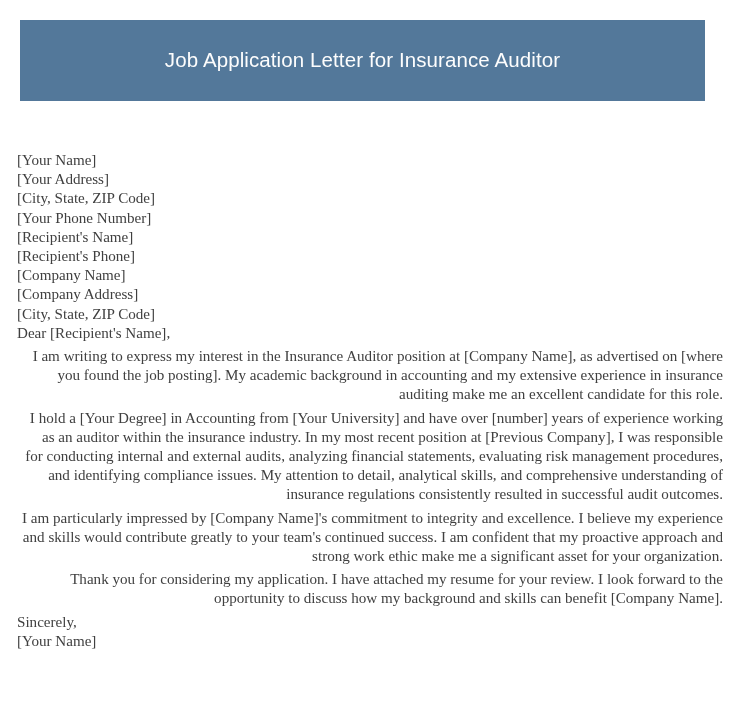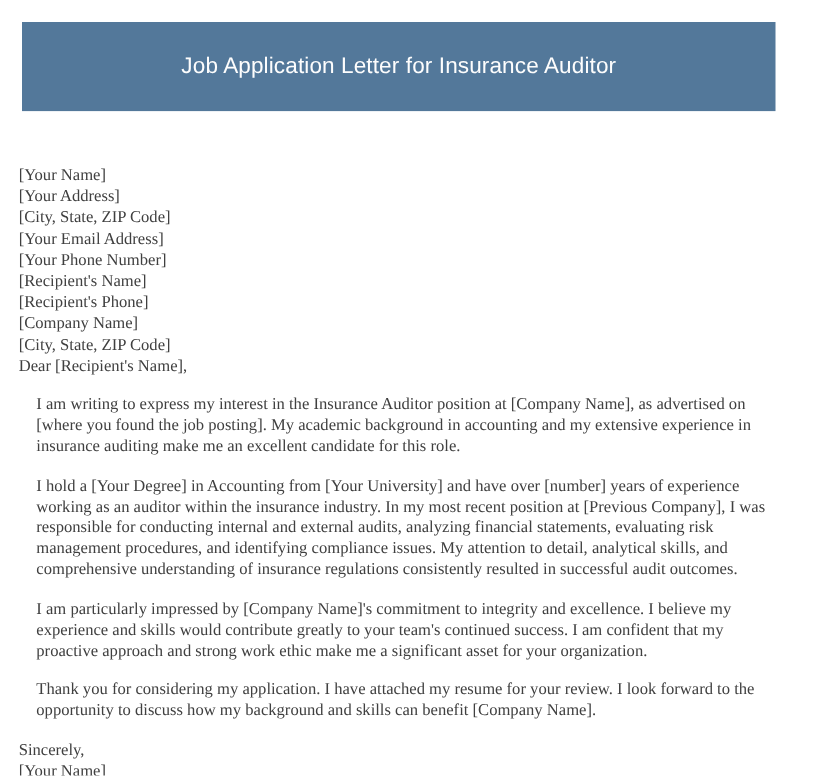--- a/index.html
+++ b/index.html
@@ -58,22 +58,22 @@
     font-family: Liberation Serif, serif;
   }
 
   .addr-line {
     display: block;
     white-space: pre;
   }
 
   .para {
     display: block;
-    text-align: left;
-    margin: 16px;
+    text-align: right;
+    margin: 4px;
   }
 
   .closing-line {
     display: block;
     white-space: pre;
   }
 </style>
 </head>
 <body>
 
@@ -82,28 +82,28 @@
   <div class="header-banner">
     <div class="header-title">Job Application Letter for Insurance Auditor</div>
   </div>
 
   <div class="letter-body">
 
     <div>
       <span class="addr-line">[Your Name]</span>
       <span class="addr-line">[Your Address]</span>
       <span class="addr-line">[City, State, ZIP Code]</span>
-      <span class="addr-line">[Your Email Address]</span>
       <span class="addr-line">[Your Phone Number]</span>
     </div>
 
     <div>
       <span class="addr-line">[Recipient's Name]</span>
       <span class="addr-line">[Recipient's Phone]</span>
       <span class="addr-line">[Company Name]</span>
+      <span class="addr-line">[Company Address]</span>
       <span class="addr-line">[City, State, ZIP Code]</span>
     </div>
 
     <span class="addr-line">Dear [Recipient's Name],</span>
 
     <p class="para">I am writing to express my interest in the Insurance Auditor position at [Company Name], as advertised on [where you found the job posting]. My academic background in accounting and my extensive experience in insurance auditing make me an excellent candidate for this role.</p>
     <p class="para">I hold a [Your Degree] in Accounting from [Your University] and have over [number] years of experience working as an auditor within the insurance industry. In my most recent position at [Previous Company], I was responsible for conducting internal and external audits, analyzing financial statements, evaluating risk management procedures, and identifying compliance issues. My attention to detail, analytical skills, and comprehensive understanding of insurance regulations consistently resulted in successful audit outcomes.</p>
     <p class="para">I am particularly impressed by [Company Name]'s commitment to integrity and excellence. I believe my experience and skills would contribute greatly to your team's continued success. I am confident that my proactive approach and strong work ethic make me a significant asset for your organization.</p>
     <p class="para">Thank you for considering my application. I have attached my resume for your review. I look forward to the opportunity to discuss how my background and skills can benefit [Company Name].</p>
 

